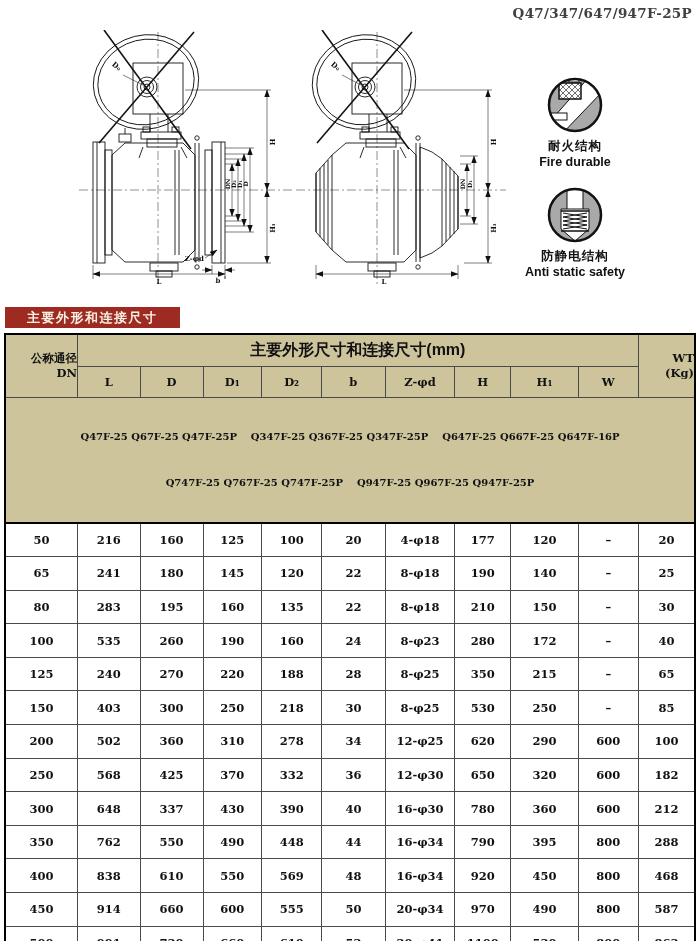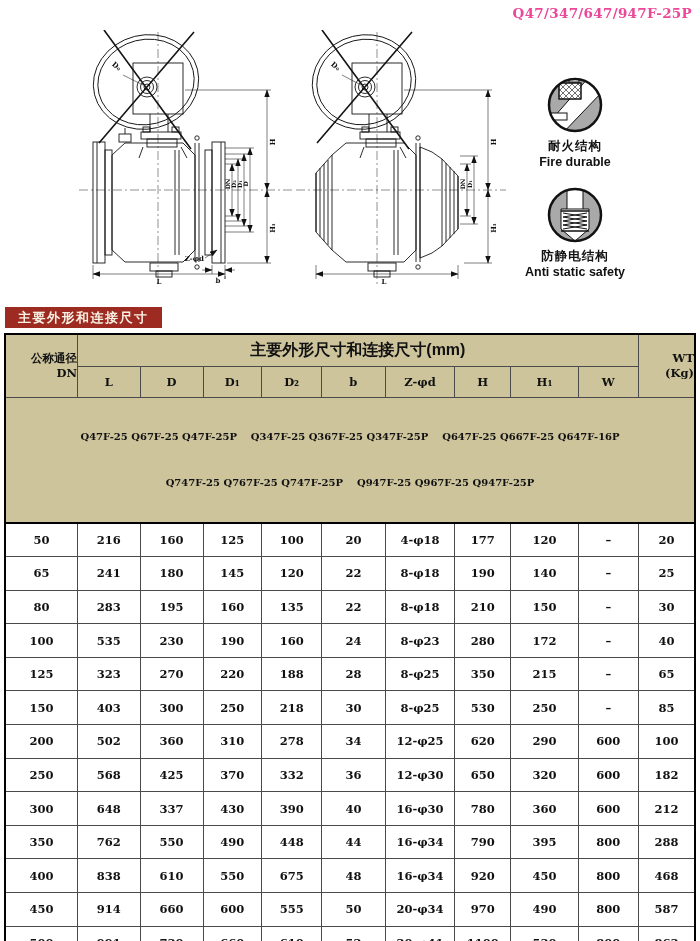--- a/index.html
+++ b/index.html
@@ -6,41 +6,41 @@
     --banner-bg:#9e2b21;
     --header-bg:#cdc49c;
   }
   html,body{margin:0;padding:0;}
   body{
     width:700px;height:941px;position:relative;background:#fff;
     font-family:"DejaVu Serif","Liberation Serif",serif;overflow:hidden;
   }
   .doc-title{
     position:absolute;top:5px;right:8px;
-    font-size:13.5px;font-weight:bold;letter-spacing:.3px;color:#ec4899;
+    font-size:13.5px;font-weight:bold;letter-spacing:.3px;color:#404040;
   }
   .drawings{position:absolute;top:30px;left:0;width:700px;height:275px;}
   svg.valve{position:absolute;top:0;}
   svg text{font-family:"DejaVu Serif","Liberation Serif",serif;font-weight:bold;fill:#111;}
   .ln{stroke:#141414;stroke-width:.9;fill:none;}
   .thin{stroke:#141414;stroke-width:.55;fill:none;}
   .spoke{stroke:#141414;stroke-width:1.6;fill:none;}
   .cl{stroke:#333;stroke-width:.55;fill:none;stroke-dasharray:9 3 2 3;}
   .dimtext{font-size:7px;}
   .dimtext-s{font-size:6px;}
   .feature{
     position:absolute;left:500px;width:150px;text-align:center;
     font-family:"Liberation Sans","DejaVu Sans",sans-serif;font-weight:bold;color:#111;
   }
   .feature svg{display:block;margin:0 auto 3px auto;}
   .feature .zh{font-size:12.5px;letter-spacing:1px;}
   .feature .en{font-size:12.5px;}
   .section-banner{
     position:absolute;top:307px;left:5px;height:21px;line-height:21px;
-    background:var(--banner-bg);color:#f7f1e4;padding:0 13px;
+    background:var(--banner-bg);color:#f7f1e4;padding:0 22px;
     font-family:"Liberation Sans","DejaVu Sans",sans-serif;
     font-weight:bold;font-size:13px;letter-spacing:1.5px;text-align:center;
   }
   .table-wrap{position:absolute;top:333px;left:4px;width:692px;}
   table{
     border-collapse:collapse;width:100%;table-layout:fixed;
     border:2px solid #000;border-bottom:3px solid #000;
   }
   th,td{
     border:1px solid #4a4a4a;text-align:center;vertical-align:middle;
@@ -357,33 +357,33 @@
           <td>22</td>
           <td>8-φ18</td>
           <td>210</td>
           <td>150</td>
           <td>–</td>
           <td>30</td>
         </tr>
         <tr>
           <td>100</td>
           <td>535</td>
-          <td>230</td>
+          <td>260</td>
           <td>190</td>
           <td>160</td>
           <td>24</td>
           <td>8-φ23</td>
           <td>280</td>
           <td>172</td>
           <td>–</td>
           <td>40</td>
         </tr>
         <tr>
           <td>125</td>
-          <td>323</td>
+          <td>240</td>
           <td>270</td>
           <td>220</td>
           <td>188</td>
           <td>28</td>
           <td>8-φ25</td>
           <td>350</td>
           <td>215</td>
           <td>–</td>
           <td>65</td>
         </tr>
@@ -450,21 +450,21 @@
           <td>790</td>
           <td>395</td>
           <td>800</td>
           <td>288</td>
         </tr>
         <tr>
           <td>400</td>
           <td>838</td>
           <td>610</td>
           <td>550</td>
-          <td>675</td>
+          <td>569</td>
           <td>48</td>
           <td>16-φ34</td>
           <td>920</td>
           <td>450</td>
           <td>800</td>
           <td>468</td>
         </tr>
         <tr>
           <td>450</td>
           <td>914</td>

